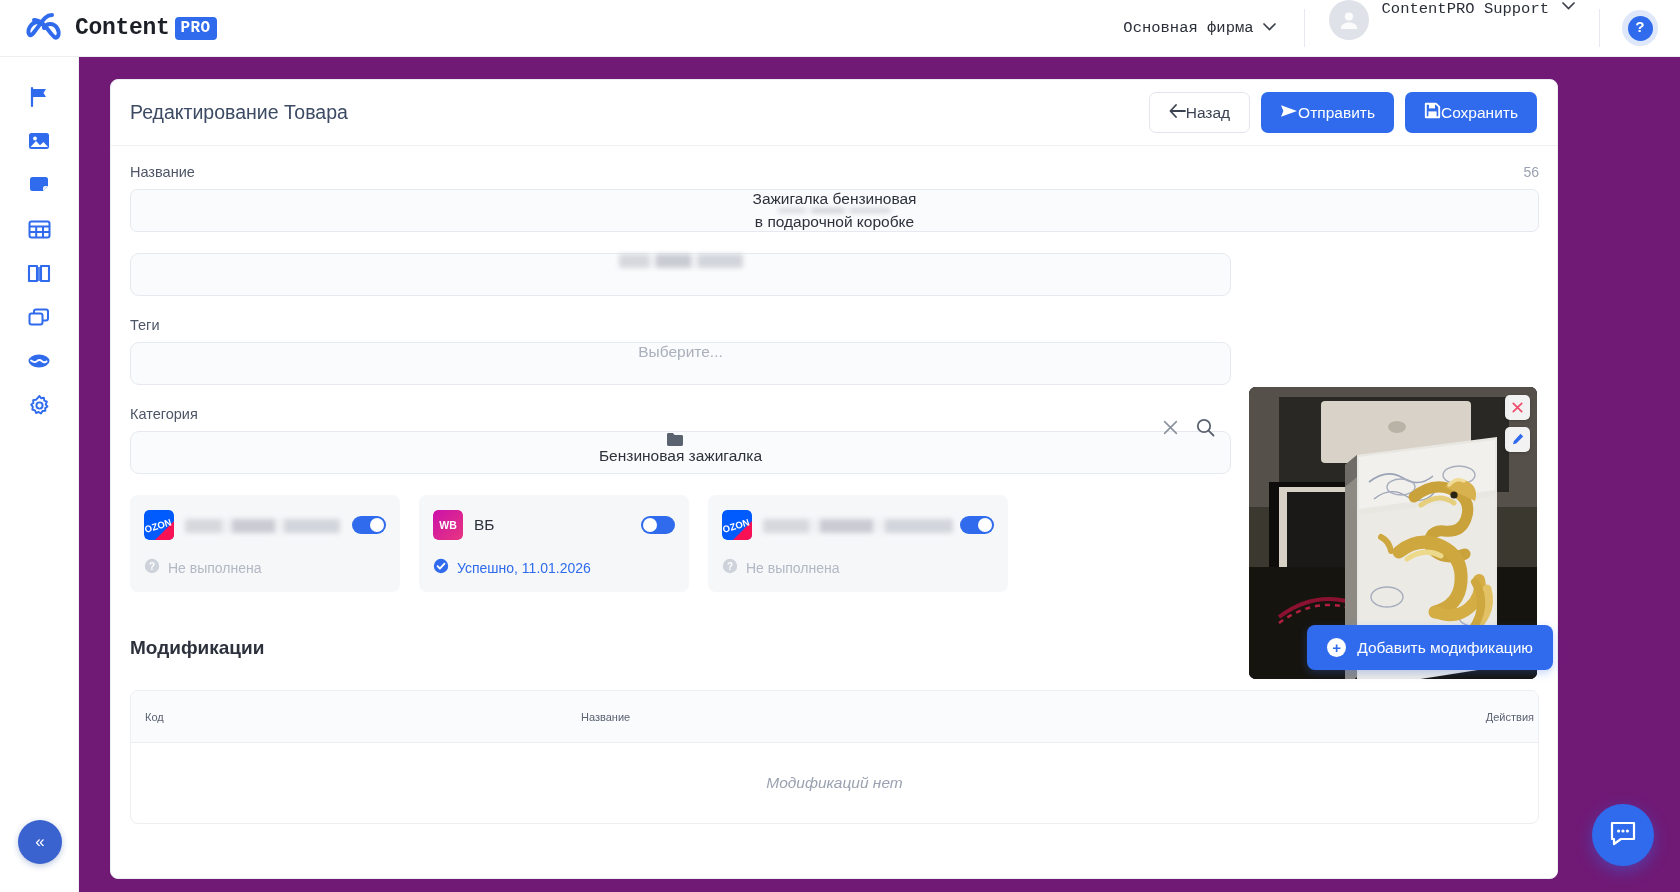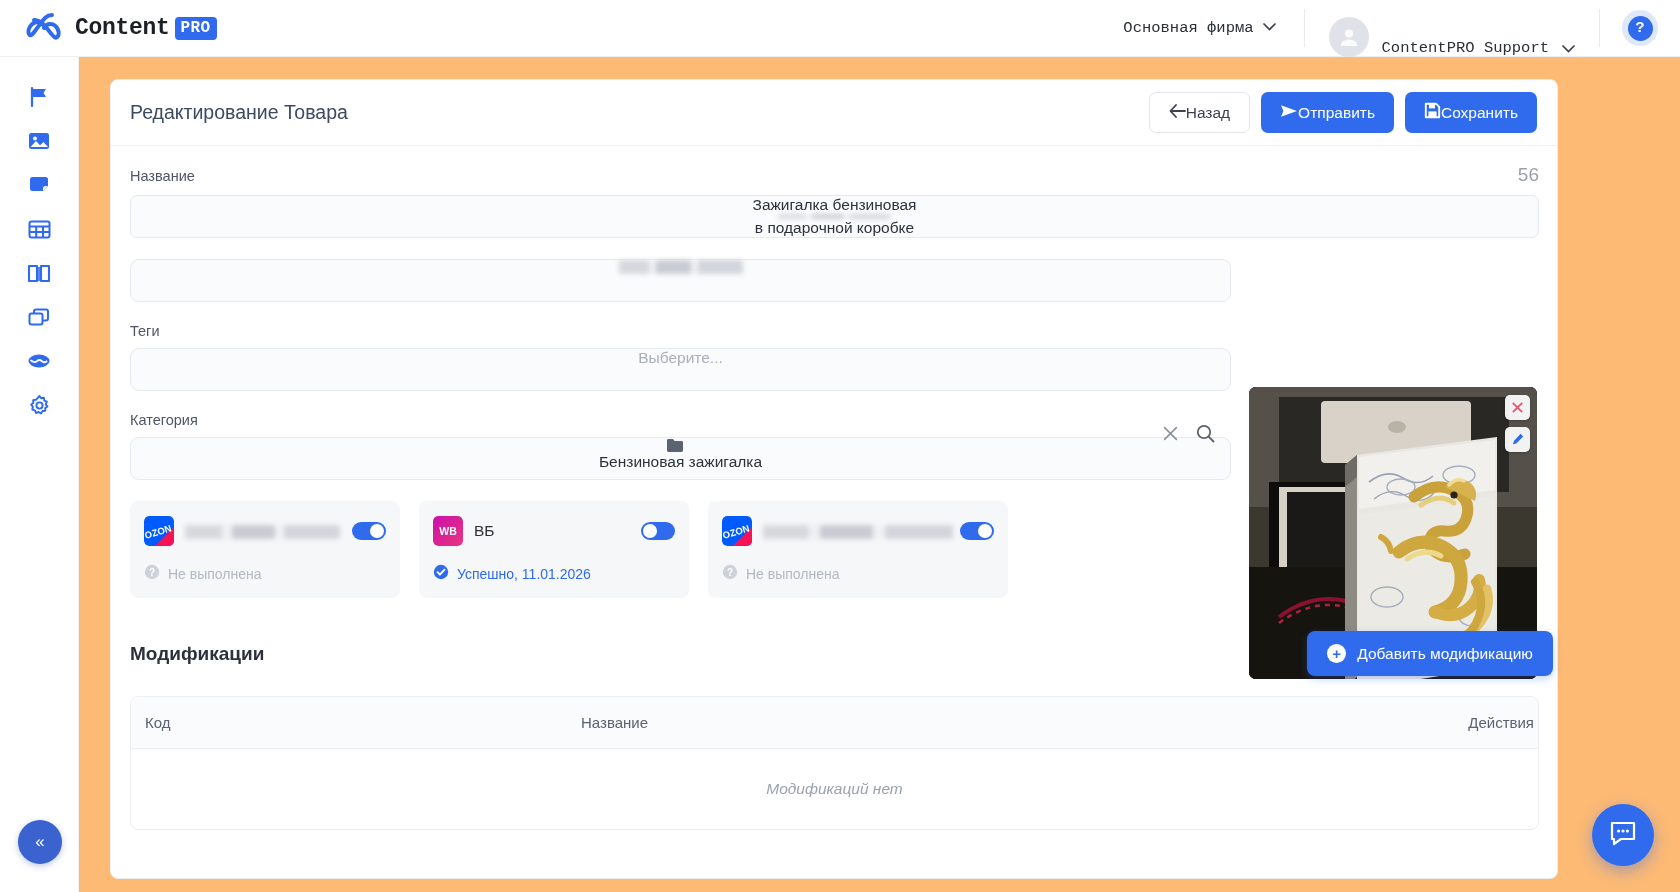--- a/index.html
+++ b/index.html
@@ -36,21 +36,21 @@
   .topbar-right {
     margin-left: auto; display: flex; align-items: center; height: 57px;
   }
   .tb-sep { width: 1px; height: 38px; background: #e6e9ef; }
   .firm-select {
     display: flex; align-items: center; gap: 9px;
     padding: 0 28px; height: 100%;
     font-size: 15.5px; color: #2b2f38; cursor: pointer;
   }
   .user-menu {
-    display: flex; align-items: flex-end; gap: 13px;
+    display: flex; align-items: flex-start; gap: 13px;
     padding: 0 24px; height: 100%;
     font-size: 15.5px; color: #2b2f38; cursor: pointer;
   }
   .avatar {
     width: 40px; height: 40px; border-radius: 50%;
     background: #dfe2e8; display: flex; align-items: center; justify-content: center;
   }
   .help-wrap { padding: 0 22px 0 22px; display: flex; align-items: center; }
   .help-btn {
     width: 36px; height: 36px; border-radius: 50%;
@@ -86,21 +86,21 @@
     background: #3a63cf; color: #fff;
     display: flex; align-items: center; justify-content: center;
     font-size: 17px; cursor: pointer;
     box-shadow: 0 2px 6px rgba(40,70,150,.3);
   }
 
   
   .page {
     position: absolute; top: 57px; left: 79px;
     width: 1601px; height: 835px;
-    background: #fdba74;
+    background: #701a75;
     overflow: hidden;
   }
 
   .card {
     position: absolute; top: 22px; left: 31px;
     width: 1448px; min-height: 800px;
     background: #ffffff;
     border: 1px solid #eceef2;
     border-radius: 8px;
   }
@@ -122,21 +122,21 @@
   .btn-ghost { background: #fff; border: 1px solid #e3e6ed; color: #3b4252; }
   .btn-primary { background: #2f6bec; color: #ffffff; }
 
   
   .body { padding: 18px 20px 0 19px; position: relative; }
 
   .field-label {
     font-size: 14.5px; color: #4d5566; margin-bottom: 9px;
     display: flex; align-items: baseline;
   }
-  .counter { margin-left: auto; font-size: 19px; color: #9aa1b0; }
+  .counter { margin-left: auto; font-size: 14px; color: #9aa1b0; }
 
   .input {
     height: 43px; border: 1px solid #e6e9ef; border-radius: 7px;
     background: #fafbfc; display: flex; align-items: center;
     padding: 0 14px; font-size: 15.5px; color: #2c313c; flex-direction: column;
   }
   .input.placeholder { color: #a9afbb; }
   .field { margin-bottom: 21px; }
 
   .blur {
@@ -218,21 +218,21 @@
     color: #2f6bec; font-size: 15px; font-weight: bold; line-height: 1;
   }
 
   .table {
     margin-top: 20px; width: 1409px;
     border: 1px solid #eceef2; border-radius: 8px; overflow: hidden;
   }
   .thead {
     height: 52px; display: flex; align-items: center;
     background: #fafbfc; border-bottom: 1px solid #eceef2;
-    font-size: 15px; color: #5b6272;
+    font-size: 11px; color: #5b6272;
   }
   .th-code { width: 450px; padding-left: 14px; }
   .th-name { flex: 1; }
   .th-act  { width: 110px; text-align: right; padding-right: 4px; }
   .tbody-empty {
     height: 80px; display: flex; align-items: center; justify-content: center;
     font-size: 15.5px; color: #9aa1b0; font-style: italic;
   }
 
   

